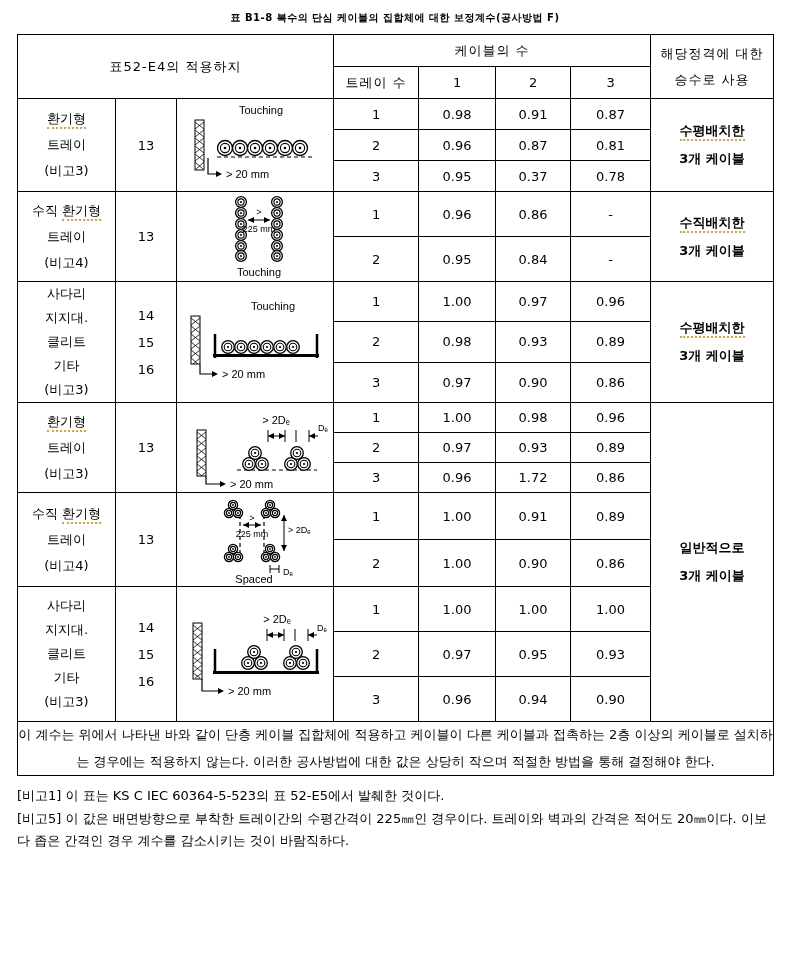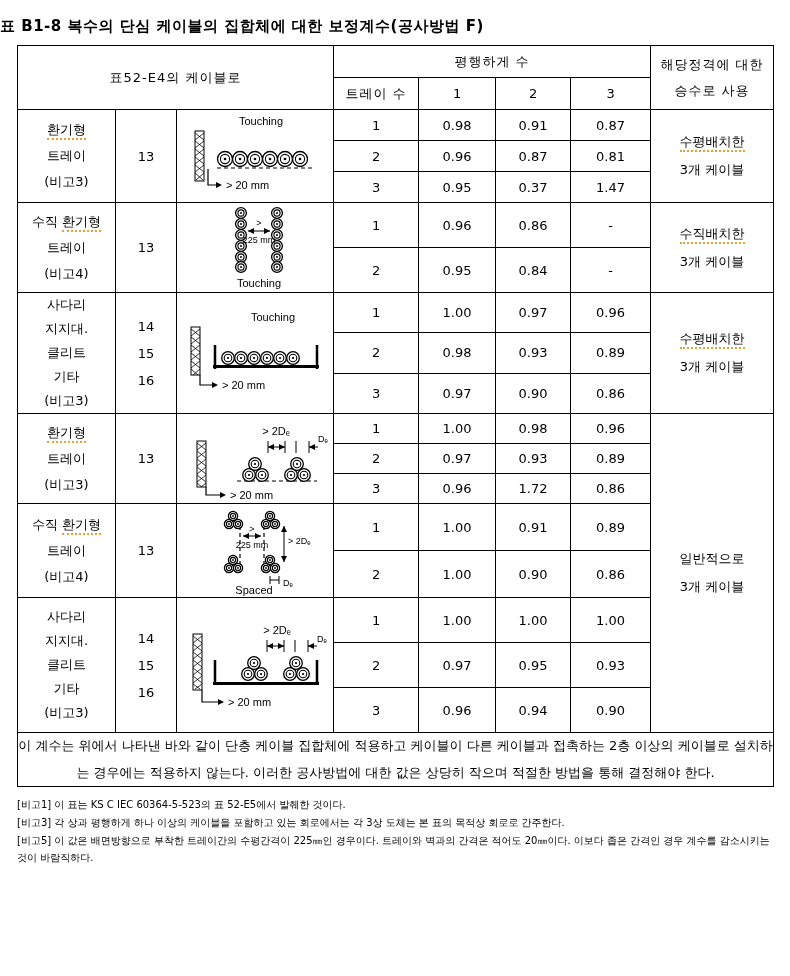--- a/index.html
+++ b/index.html
@@ -2,47 +2,47 @@
 <html><head>
 <meta charset="utf-8">
 <style>
   html,body{margin:0;padding:0;}
   body{
     width:790px;height:976px;background:#fff;color:#000;
     font-family:"DejaVu Sans","Liberation Sans",sans-serif;
     position:relative;overflow:hidden;
   }
   .title{
-    text-align:left;font-weight:bold;font-size:15px;
-    padding:17px 0 9px 0;letter-spacing:0.5px;
+    text-align:center;font-weight:bold;font-size:10px;
+    padding:11px 0 9px 0;letter-spacing:0.5px;
   }
   table.main{
     border-collapse:collapse;table-layout:fixed;
     width:756px;margin-left:17px;
   }
   table.main td{
     border:1px solid #000;text-align:center;vertical-align:middle;
     font-size:13px;padding:0;overflow:hidden;
   }
   tr.hr{height:32px;}
   tr.r1{height:31px;}
   tr.r2{height:45px;}
   tr.r3{height:40px;}
   tr.r4{height:30px;}
   tr.r5{height:47px;}
   tr.r6{height:45px;}
   td.hdr{letter-spacing:1px;}
   .ln{line-height:26px;}
   .meth .ln{line-height:27px;}
-  .usage .ln{line-height:28px;}
+  .usage .ln{line-height:28px;font-weight:bold;}
   .sq{border-bottom:2px dotted #e2a13c;padding-bottom:1px;}
   td.footnote{
     text-align:left;padding:9px 12px;line-height:2.05;font-size:13.5px;
   }
-  .notes{margin:9px 17px 0 17px;font-size:10px;line-height:1.7;}
+  .notes{margin:9px 17px 0 17px;font-size:13px;line-height:1.7;}
   .notes p{margin:0 0 1px 0;}
   
   .dsvg{display:block;margin:0 auto;}
   .dsvg text{font-family:"Liberation Sans","DejaVu Sans",sans-serif;fill:#000;}
   .dtxt{font-size:11px;}
   .dtxts{font-size:9px;}
   .wall{fill:#fff;stroke:#000;stroke-width:1;}
   .hatch{stroke:#000;stroke-width:0.8;fill:none;}
   .dash{stroke:#000;stroke-width:1.2;stroke-dasharray:4 3;fill:none;}
   .ln2{stroke:#000;stroke-width:1.2;fill:none;}
@@ -91,22 +91,22 @@
       <col style="width:157px">
       <col style="width:85px">
     <col style="width:77px">
       <col style="width:75px">
       <col style="width:80px">
       <col style="width:123px">
   </colgroup>
   <tbody>
 
     <tr class="hr">
-      <td class="hdr" colspan="3" rowspan="2">표52-E4의 케이블로</td>
-      <td class="hdr" colspan="4">평행하게 수</td>
+      <td class="hdr" colspan="3" rowspan="2">표52-E4의 적용하지</td>
+      <td class="hdr" colspan="4">케이블의 수</td>
       <td class="hdr" rowspan="2">
         <div class="ln">해당정격에 대한</div>
         <div class="ln">승수로 사용</div>
       </td>
     </tr>
     <tr class="hr">
       <td class="hdr">트레이 수</td>
       <td>1</td>
       <td>2</td>
       <td>3</td>
@@ -150,21 +150,21 @@
     <tr class="r1">
       <td>2</td>
       <td>0.96</td>
       <td>0.87</td>
       <td>0.81</td>
     </tr>
     <tr class="r1">
       <td>3</td>
       <td>0.95</td>
       <td>0.37</td>
-      <td>1.47</td>
+      <td>0.78</td>
     </tr>
 
     <tr class="r2">
       <td class="name" rowspan="2">
         <div class="ln"><span>수직</span> <span class="sq">환기형</span></div>
         <div class="ln">트레이</div>
         <div class="ln">(비고4)</div>
       </td>
       <td class="meth" rowspan="2">
         <div class="ln">13</div>
@@ -425,15 +425,14 @@
     </tr>
 
     <tr>
       <td class="footnote" colspan="8">이 계수는 위에서 나타낸 바와 같이 단층 케이블 집합체에 적용하고 케이블이 다른 케이블과 접촉하는 2층 이상의 케이블로 설치하는 경우에는 적용하지 않는다. 이러한 공사방법에 대한 값은 상당히 작으며 적절한 방법을 통해 결정해야 한다.</td>
     </tr>
   </tbody>
 </table>
 
 <div class="notes">
   <p>[비고1] 이 표는 KS C IEC 60364-5-523의 표 52-E5에서 발췌한 것이다.</p>
-  <p>[비고3] 각 상과 평행하게 하나 이상의 케이블을 포함하고 있는 회로에서는 각 3상 도체는 본 표의 목적상 회로로 간주한다.</p>
   <p>[비고5] 이 값은 배면방향으로 부착한 트레이간의 수평간격이 225㎜인 경우이다. 트레이와 벽과의 간격은 적어도 20㎜이다. 이보다 좁은 간격인 경우 계수를 감소시키는 것이 바람직하다.</p>
 </div>
 
 </body></html>

